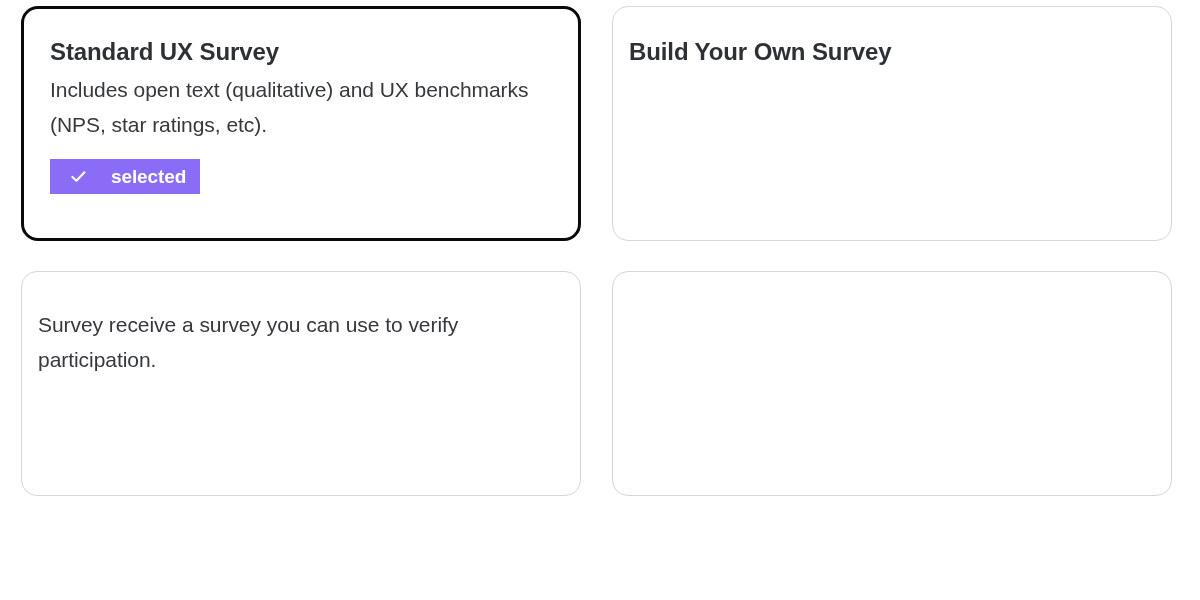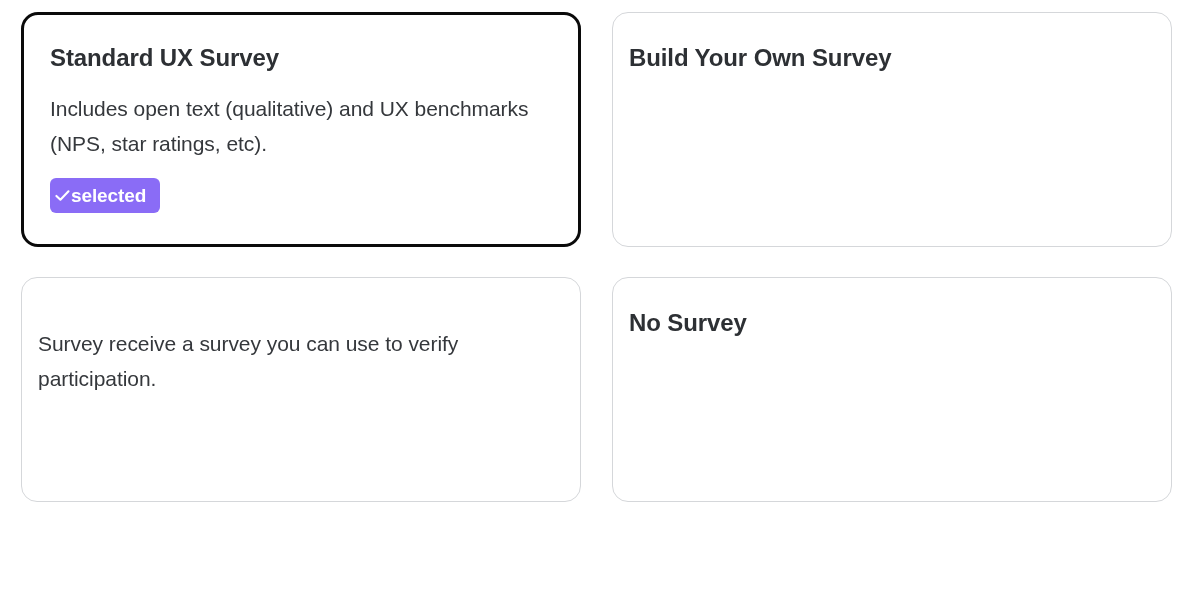--- a/index.html
+++ b/index.html
@@ -8,21 +8,21 @@
     width: 1200px;
     height: 600px;
     background: #ffffff;
     font-family: "Liberation Sans", sans-serif;
     overflow: hidden;
   }
 
   #survey-options-grid {
     position: absolute;
     left: 21px;
-    top: 12px;
+    top: 6px;
     width: 1151px;
     display: grid;
     grid-template-columns: 560px 560px;
     grid-template-rows: 235px 225px;
     column-gap: 31px;
     row-gap: 30px;
   }
 
   .option-card {
     position: relative;
@@ -45,38 +45,38 @@
   .card-title {
     font-size: 24px;
     font-weight: 700;
     line-height: 30px;
     letter-spacing: -0.1px;
     color: #2d3034;
     white-space: nowrap;
   }
 
   .card-desc {
-    margin-top: 19px;
+    margin-top: 6px;
     font-size: 21px;
     font-weight: 400;
     line-height: 34.5px;
     letter-spacing: -0.05px;
     color: #35383c;
     max-width: 500px;
   }
 
   .selected-badge {
     margin-top: 17px;
     height: 35px;
-    padding: 0 14px 0 4px;
-    border-radius: 6px;
+    padding: 0 14px 0 20px;
+    border-radius: 0;
     background: #8a6cf6;
     display: inline-flex;
     align-items: center;
-    gap: 0;
+    gap: 24px;
     cursor: pointer;
   }
 
   .badge-check {
     width: 17px;
     height: 17px;
     display: block;
     flex: 0 0 auto;
   }
 
@@ -108,16 +108,15 @@
 
   <div class="option-card">
     <div class="card-title">Build Your Own Survey</div>
   </div>
 
   <div class="option-card">
     <div class="card-desc">Survey receive a survey you can use to verify participation.</div>
   </div>
 
   <div class="option-card">
-    <div class="card-title">No Survey</div>
   </div>
 
 </div>
 
 </body></html>

